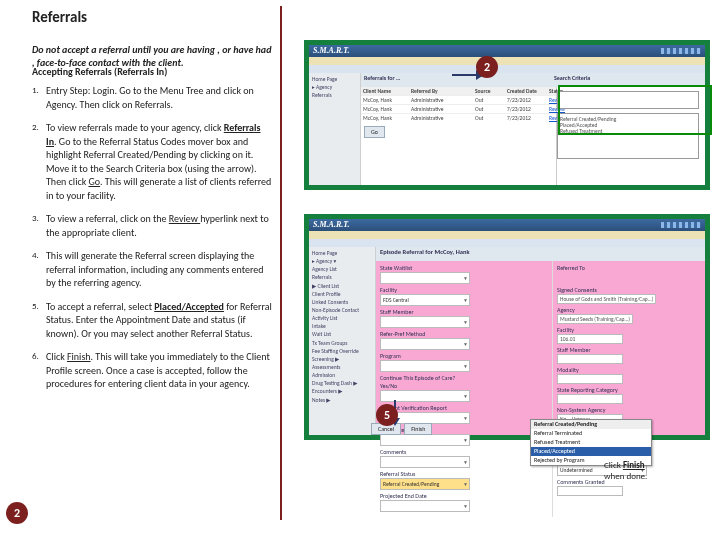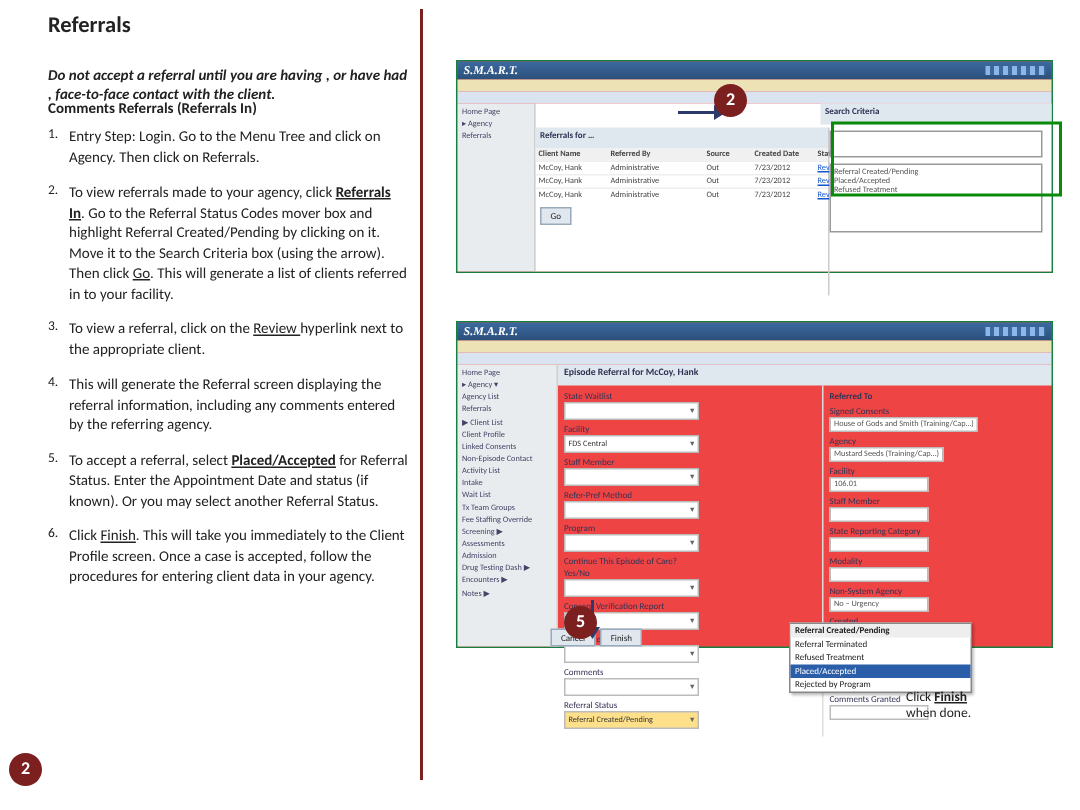--- a/index.html
+++ b/index.html
@@ -9,32 +9,32 @@
 .title{position:absolute;left:32px;top:8px;font-size:15px;font-weight:bold}
 .donot{position:absolute;left:32px;top:44px;width:240px;font-style:italic;font-weight:bold;line-height:1.25}
 .sub{position:absolute;left:32px;top:65px;font-weight:bold}
 .steps{position:absolute;left:32px;top:84px;width:240px}
 .step{display:flex;margin-bottom:10px;line-height:1.35}
 .num{width:14px;flex:0 0 14px;font-size:9px}
 .txt{flex:1}
 .u{text-decoration:underline}
 .b{font-weight:bold}
 
-.shot{position:absolute;border:1px solid #15803d;background:#ef4444}
+.shot{position:absolute;border:5px solid #15803d;background:#f9a8d4}
 .shot .bar{height:12px;background:linear-gradient(#3c6aa0,#2b4f7a);color:#fff;font:italic bold 8px/12px Georgia,serif;padding-left:4px;display:flex;justify-content:space-between;align-items:center}
 .bar .spark{width:40px;height:6px;background:repeating-linear-gradient(90deg,#8cb7e8 0 3px,#3c6aa0 3px 6px);margin-right:4px}
 .subbar{height:8px;background:#ede2b5}
 .subbar2{height:8px;background:#d9e4f0}
 .pane-row{display:flex;height:calc(100% - 28px)}
 .side{flex:0 0 45px;background:#e9ecef;border-right:1px solid #cfcfcf;padding:3px;font-size:5.5px;color:#446;line-height:1.3}
 .side .item{margin-bottom:1px}
 .mainpane{flex:1;position:relative;background:#fff}
 
 #shot1{left:304px;top:40px;width:396px;height:140px}
-#shot1 .col-l{position:absolute;left:0;top:16px;width:195px;height:100%;border-right:1px solid #ccc}
+#shot1 .col-l{position:absolute;left:0;top:0;width:195px;height:100%;border-right:1px solid #ccc}
 #shot1 .head-l{height:12px;background:#dfe7ef;font-size:6px;font-weight:bold;padding:1px 3px;color:#335}
 #shot1 .tbl{font-size:5.5px;color:#444}
 #shot1 .tbl .hd{display:flex;background:#f0f0f0;font-weight:bold}
 #shot1 .tbl .rw{display:flex;border-top:1px solid #eee}
 #shot1 .tbl span{padding:1px 2px;overflow:hidden;white-space:nowrap}
 #shot1 .c1{flex:0 0 44px}#shot1 .c2{flex:0 0 60px}#shot1 .c3{flex:0 0 28px}#shot1 .c4{flex:0 0 38px}#shot1 .c5{flex:0 0 20px}
 #shot1 .gb{display:inline-block;margin:4px 3px;padding:1px 6px;background:#e1e7ef;border:1px solid #9ab;font-size:6px}
 #shot1 .col-r{position:absolute;right:0;top:0;width:154px;height:100%}
 #shot1 .schead{height:12px;background:#dfe7ef;font-size:6px;font-weight:bold;padding:1px 3px;color:#335}
 #shot1 .slot{margin:4px 6px;height:16px;border:1px solid #999;background:#fff;display:flex;align-items:center;font-size:5.5px;padding:0 2px;color:#555}
@@ -73,21 +73,21 @@
 .arrow-5::after{content:"";position:absolute;left:-4px;top:18px;border:5px solid transparent;border-top:8px solid #2b3a6b}
 
 .note{position:absolute;left:604px;top:460px;font-size:9px;line-height:1.2;width:100px}
 </style>
 </head>
 <body>
 
 <div class="vdiv"></div>
 <div class="title">Referrals</div>
 <div class="donot">Do not accept a referral until you are having , or have had , face-to-face contact with the client.</div>
-<div class="sub">Comments Referrals (Referrals In)</div>
+<div class="sub">Accepting Referrals (Referrals In)</div>
 
 <div class="steps" id="steps">
     <div class="step">
       <div class="num">1.</div>
       <div class="txt">Entry Step: Login. Go to the Menu Tree and click on Agency. Then click on Referrals.</div>
     </div>
     <div class="step">
       <div class="num">2.</div>
       <div class="txt">To view referrals made to your agency, click <span class="b u">Referrals In</span>. Go to the Referral Status Codes mover box and highlight Referral Created/Pending by clicking on it. Move it to the Search Criteria box (using the arrow). Then click <span class="u">Go</span>. This will generate a list of clients referred in to your facility.</div>
     </div>
@@ -209,29 +209,30 @@
             <div class="frow"><span class="lbl">State Waitlist</span><span class="dd"></span></div>
             <div class="frow"><span class="lbl">Facility</span><span class="dd">FDS Central</span></div>
             <div class="frow"><span class="lbl">Staff Member</span><span class="dd"></span></div>
             <div class="frow"><span class="lbl">Refer-Pref Method</span><span class="dd"></span></div>
             <div class="frow"><span class="lbl">Program</span><span class="dd"></span></div>
             <div class="frow"><span class="lbl">Continue This Episode of Care? Yes/No</span><span class="dd"></span></div>
             <div class="frow"><span class="lbl">Consent Verification Report</span><span class="dd"></span></div>
             <div class="frow"><span class="lbl">Non-System Facility</span><span class="dd"></span></div>
             <div class="frow"><span class="lbl">Comments</span><span class="dd"></span></div>
             <div class="frow"><span class="lbl">Referral Status</span><span class="dd sel">Referral Created/Pending</span></div>
+            <div class="frow"><span class="lbl">Projected End Date</span><span class="dd"></span></div>
           </div>
         <div class="rcol" id="s2r">
-            <div style="font-weight:bold;color:#335;margin-bottom:2px">Referred To</div>
+            <div style="font-weight:normal;color:#335;margin-bottom:14px">Referred To</div>
             <div class="frow"><span class="lbl">Signed Consents</span><span class="fld">House of Gods and Smith (Training/Cap…)</span></div>
             <div class="frow"><span class="lbl">Agency</span><span class="fld">Mustard Seeds (Training/Cap…)</span></div>
             <div class="frow"><span class="lbl">Facility</span><span class="fld">106.01</span></div>
             <div class="frow"><span class="lbl">Staff Member</span><span class="fld"></span></div>
+            <div class="frow"><span class="lbl">Modality</span><span class="fld"></span></div>
             <div class="frow"><span class="lbl">State Reporting Category</span><span class="fld"></span></div>
-            <div class="frow"><span class="lbl">Modality</span><span class="fld"></span></div>
             <div class="frow"><span class="lbl">Non-System Agency</span><span class="fld">No – Urgency</span></div>
             <div class="frow"><span class="lbl">Created</span><span class="fld">7/23/2012 1:1:…</span></div>
             <div class="frow"><span class="lbl">Appt Date</span><span class="fld"></span><span class="dd">Undetermined</span></div>
             <div class="frow"><span class="lbl">Comments Granted</span><span class="fld"></span></div>
           </div>
       </div>
       <div class="popup" id="s2pop">
           <div class="pbar">Referral Created/Pending</div>
           <div class="pi">Referral Terminated</div>
           <div class="pi">Refused Treatment</div>

